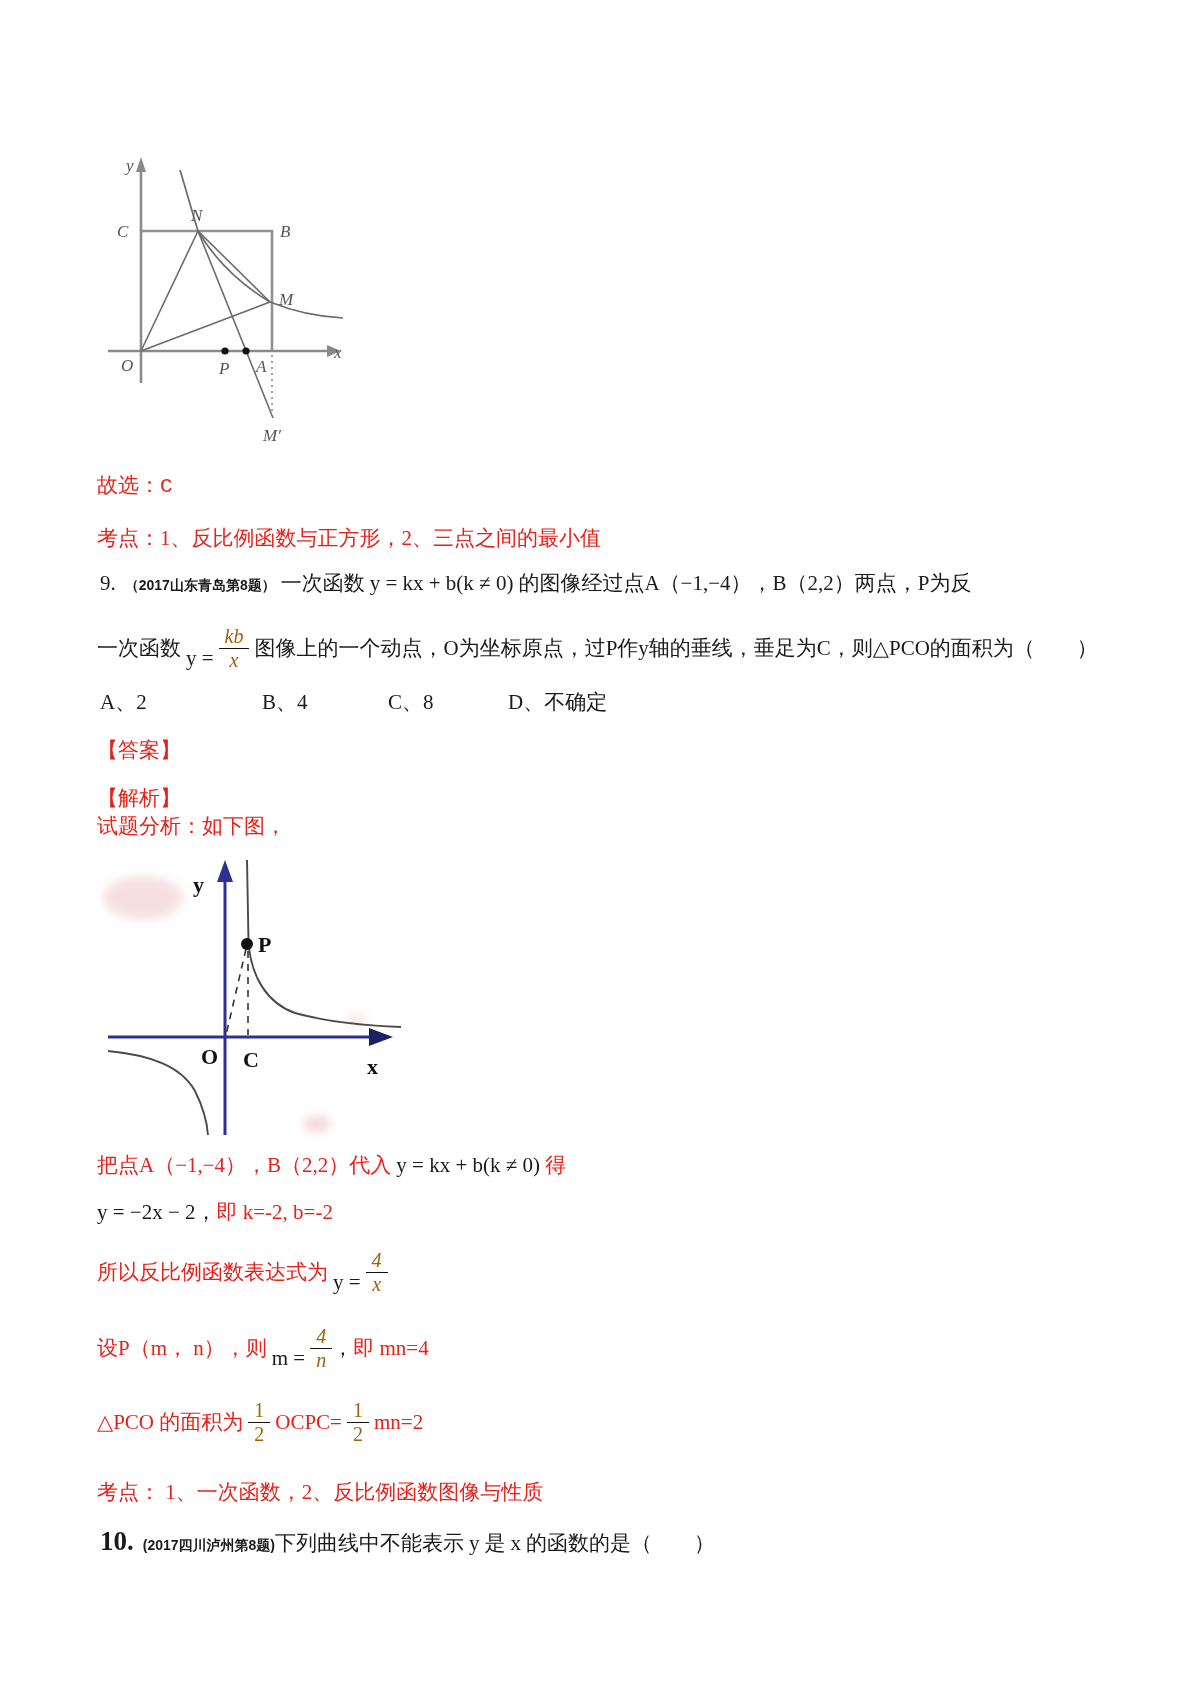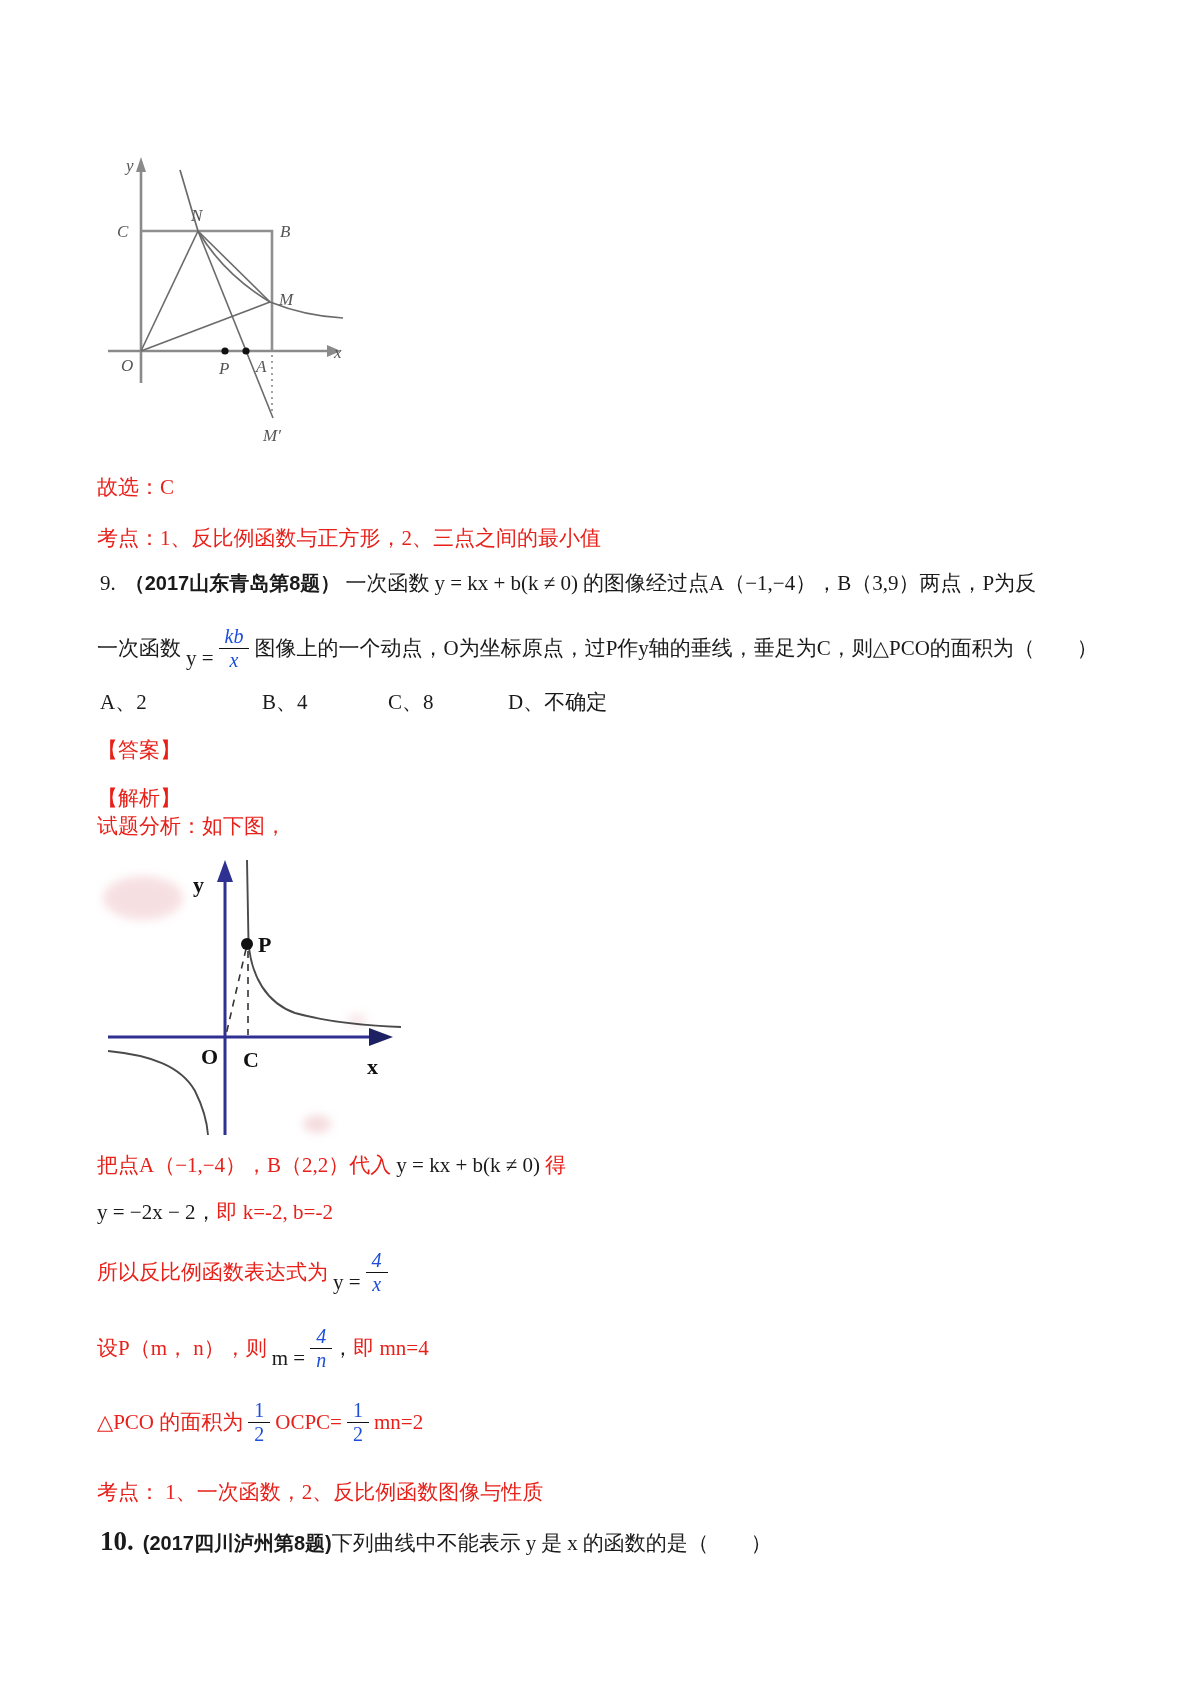--- a/index.html
+++ b/index.html
@@ -2,25 +2,25 @@
 <html><head>
 <meta charset="utf-8">
 <style>
   html,body{margin:0;padding:0;background:#ffffff;}
   .page{
     position:relative;width:1200px;height:1698px;background:#ffffff;overflow:hidden;
     font-family:"Liberation Serif","DejaVu Serif",serif;color:#1a1a1a;font-size:21px;
   }
   .line{position:absolute;left:97px;white-space:nowrap;line-height:1.25;}
   .red{color:#e8201a;}
-  .bold{font-weight:bold;font-family:"Liberation Sans","DejaVu Sans",sans-serif;font-size:20px;}
+  .bold{font-weight:bold;font-family:"Liberation Sans","DejaVu Sans",sans-serif;font-size:14px;}
   .math{font-family:"Liberation Serif","DejaVu Serif",serif;margin-top:20px;}
   .flexline{display:flex;align-items:center;}
   .frac{display:inline-flex;flex-direction:column;align-items:center;vertical-align:middle;
-        font-family:"Liberation Serif","DejaVu Serif",serif;font-size:20px;color:#1d4ed8;}
+        font-family:"Liberation Serif","DejaVu Serif",serif;font-size:20px;color:#a16207;}
   .frac .fnum{display:block;border-bottom:1.6px solid #111;padding:0 6px;line-height:1.15;}
   .frac .fden{display:block;line-height:1.15;padding:0 6px;}
   .frac.italic{font-style:italic;}
   .gap-s{margin-left:5px;}
   .gap-m{margin-left:9px;}
   .opt{position:absolute;white-space:nowrap;}
   svg text{font-family:"Liberation Serif","DejaVu Serif",serif;}
 </style>
 </head>
 <body>
@@ -55,25 +55,25 @@
     <text x="96" y="76" font-size="17" font-style="italic" fill="#555">N</text>
     <text x="185" y="92" font-size="17" font-style="italic" fill="#555">B</text>
     <text x="184" y="160" font-size="17" font-style="italic" fill="#555">M</text>
     <text x="26" y="226" font-size="17" font-style="italic" fill="#555">O</text>
     <text x="124" y="229" font-size="17" font-style="italic" fill="#555">P</text>
     <text x="161" y="227" font-size="17" font-style="italic" fill="#555">A</text>
     <text x="239" y="213" font-size="17" font-style="italic" fill="#555">x</text>
     <text x="168" y="296" font-size="17" font-style="italic" fill="#555">M′</text>
   </svg>
 
-  <div class="line red" style="top:474px;">故选：C</div>
+  <div class="line red" style="top:474px;font-family:Liberation Mono, monospace;">故选：C</div>
   <div class="line red" style="top:525px;">考点：1、反比例函数与正方形，2、三点之间的最小值</div>
 
   <div class="line" style="top:570px;left:100px;">
-    <span>9.</span><span class="bold gap-m">（2017山东青岛第8题）</span><span class="gap-s">一次函数</span><span class="math gap-s">y = kx + b(k ≠ 0)</span><span class="gap-s">的图像经过点A（−1,−4），B（3,9）两点，P为反</span>
+    <span>9.</span><span class="bold gap-m">（2017山东青岛第8题）</span><span class="gap-s">一次函数</span><span class="math gap-s">y = kx + b(k ≠ 0)</span><span class="gap-s">的图像经过点A（−1,−4），B（2,2）两点，P为反</span>
   </div>
 
   <div class="line flexline" style="top:616px;height:64px;">
     <span>一次函数</span>
     <span class="math gap-s">y =</span>
     <span class="frac italic gap-s">
       <span class="fnum">kb</span>
       <span class="fden">x</span>
     </span>
     <span class="gap-s">图像上的一个动点，O为坐标原点，过P作y轴的垂线，垂足为C，则△PCO的面积为（　　）</span>

